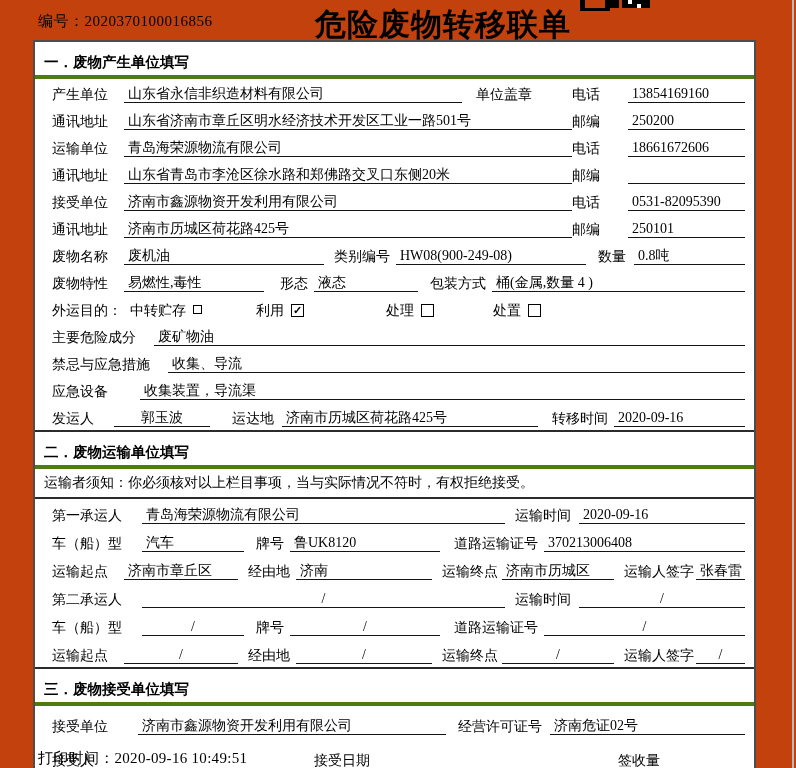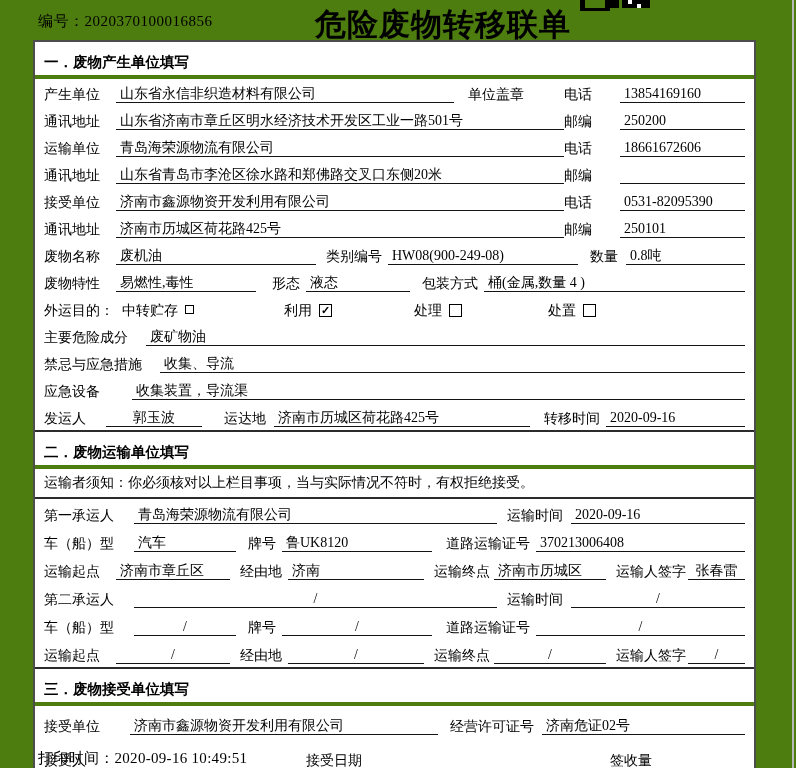--- a/index.html
+++ b/index.html
@@ -1,42 +1,42 @@
 <!DOCTYPE html>
 <html><head>
 <meta charset="utf-8">
 <style>
   html,body{margin:0;padding:0;}
   body{
     width:796px;height:768px;background:#ffffff;color:#000;
     font-family:"Liberation Serif","DejaVu Serif",serif;
     position:relative;overflow:hidden;
   }
-  .page{position:absolute;inset:0;background:#4d7c0f;}
+  .page{position:absolute;inset:0;background:#c2410c;}
   .page-edge{position:absolute;top:0;bottom:0;right:2px;border-left:2px solid #b9b9b9;}
 
   .doc-no{position:absolute;left:38px;top:12px;font-size:15px;letter-spacing:.5px;}
   .doc-title{position:absolute;left:443px;top:4px;transform:translateX(-50%);
     font-size:31px;font-weight:bold;white-space:nowrap;letter-spacing:1px;}
 
   .qr{position:absolute;left:580px;top:0;width:72px;height:9px;}
   .qr .q1{position:absolute;left:0;top:0;width:20px;height:8px;border-left:5px solid #000;border-right:5px solid #000;border-bottom:3px solid #000;}
   .qr .q2{position:absolute;left:29px;top:0;width:10px;height:8px;background:#000;}
   .qr .q3{position:absolute;left:42px;top:0;width:28px;height:8px;background:#000;}
   .qr .q3 i{position:absolute;left:6px;top:0;width:4px;height:4px;background:#fff;}
   .qr .q3 b{position:absolute;left:15px;top:4px;width:4px;height:4px;background:#fff;}
 
   .tbl{position:absolute;left:33px;top:40px;width:723px;border:2px solid #4d4d4d;box-sizing:border-box;background:#fff;}
 
   .sec{font-weight:bold;font-size:14.5px;padding:11px 8px 3px 9px;border-bottom:4px solid #4d7c0f;
        font-family:"Liberation Sans","DejaVu Sans",sans-serif;}
   .bt{border-top:2px solid #2b2b2b;}
   .note{font-size:14px;padding:5px 8px 5px 9px;border-bottom:2px solid #2b2b2b;}
 
-  .row{display:flex;align-items:flex-end;height:24px;padding:0 9px 3px 9px;font-size:14px;line-height:17px;}
+  .row{display:flex;align-items:flex-end;height:24px;padding:0 9px 3px 17px;font-size:14px;line-height:17px;}
   .row.h25{height:25px;}
   .row.h29{height:29px;padding-bottom:5px;}
   .lb{flex:none;white-space:nowrap;}
   .u{flex:none;border-bottom:1px solid #141414;padding:0 4px;white-space:nowrap;overflow:hidden;min-height:17px;}
   .fx{flex:1 1 auto;}
   .c{text-align:center;}
 
   .opt{display:flex;align-items:center;flex:none;}
   .cb{display:inline-block;box-sizing:border-box;width:13px;height:13px;border:1.5px solid #000;
       font-size:11px;line-height:10px;text-align:center;font-weight:bold;margin-left:7px;margin-bottom:1px;}
@@ -125,29 +125,29 @@
       <span class="lb" style="width:74px;padding-left:12px;box-sizing:border-box">包装方式</span>
       <span class="u fx">桶(金属,数量 4 )</span>
     </div>
 
     <div class="row">
       <span class="lb" style="width:78px">外运目的：</span>
       <span class="opt">
         <span>中转贮存</span>
         <span class="cb sm"></span>
       </span>
-      <span class="opt" style="margin-left:90px">
+      <span class="opt" style="margin-left:54px">
         <span>利用</span>
         <span class="cb">✓</span>
       </span>
       <span class="opt" style="margin-left:82px">
         <span>处理</span>
         <span class="cb"></span>
       </span>
-      <span class="opt" style="margin-left:86px">
+      <span class="opt" style="margin-left:59px">
         <span>处置</span>
         <span class="cb"></span>
       </span>
     </div>
 
     <div class="row">
       <span class="lb" style="width:102px">主要危险成分</span>
       <span class="u fx">废矿物油</span>
     </div>
 

